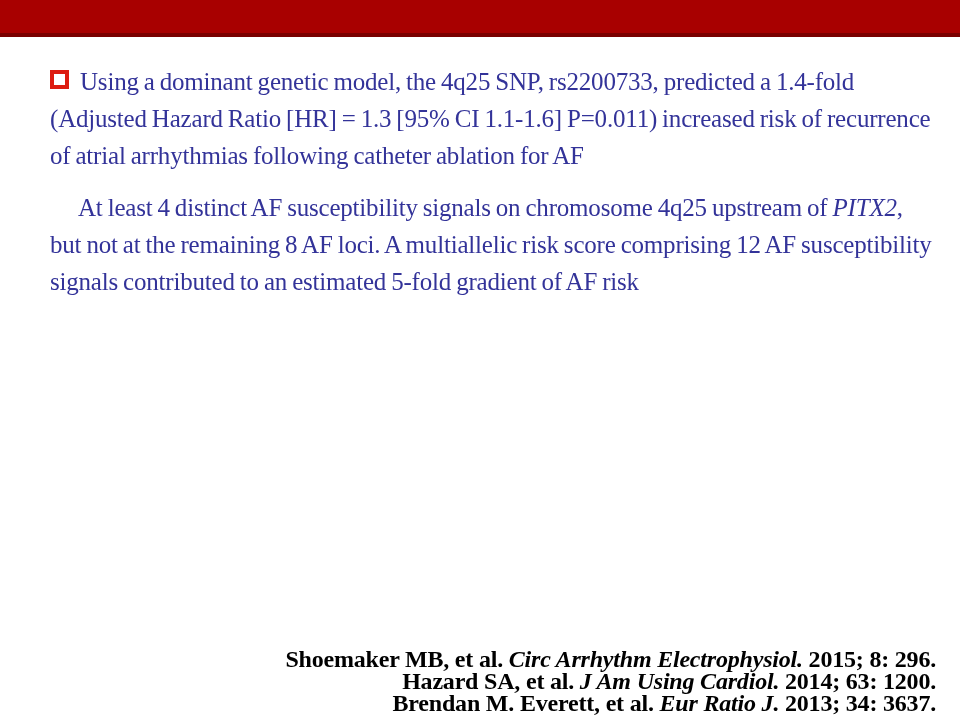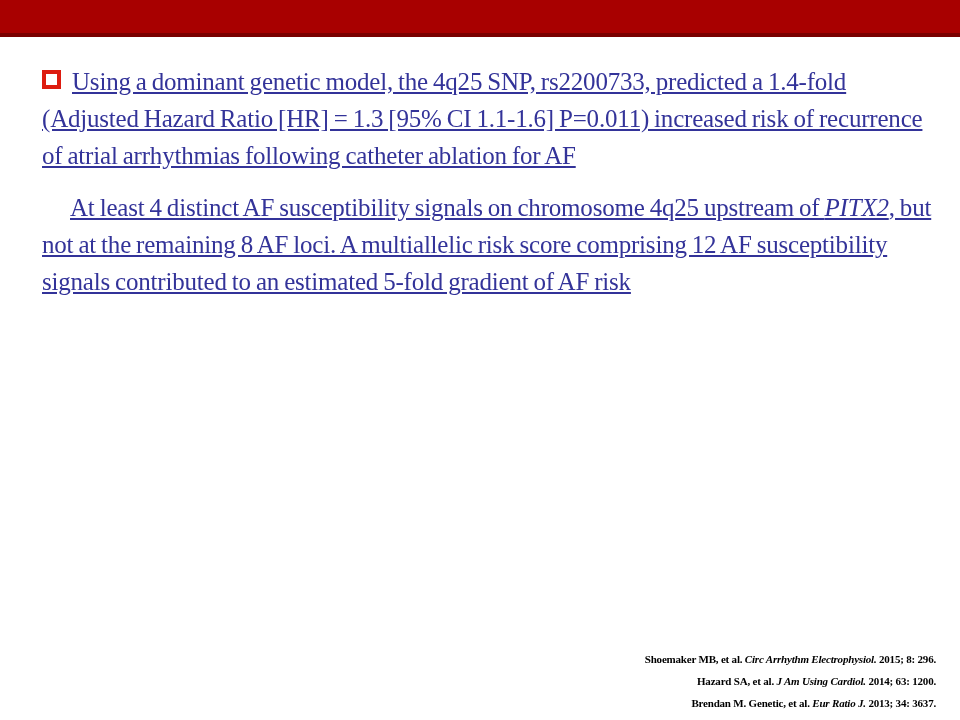--- a/index.html
+++ b/index.html
@@ -16,51 +16,51 @@
     border-bottom:4px solid var(--bar-edge);
   }
   .content{
     padding:26px 26px 0 38px;
     color:var(--ink);
     font-size:25px;
     line-height:37px;
     letter-spacing:-0.2px;
     word-spacing:-1px;
   }
-  .para{margin:0 0 15px 4px;text-decoration:underline;}
+  .para{margin:0 0 15px 12px;}
   .para.indented{text-indent:28px;}
   .bullet{
     display:inline-block;
     width:11px;height:11px;
     border:4px solid var(--bullet);
     background:#ffffff;
     margin-right:11px;
     transform:translateY(-1px);
   }
   .it{font-style:italic;}
   .citations{
     position:absolute;
     right:24px;bottom:6px;
     text-align:right;
     color:var(--cite);
     font-weight:bold;
-    font-size:11px;
+    font-size:24px;
     line-height:22px;
     letter-spacing:-0.2px;
   }
 </style>
 </head>
 <body>
 
 <div class="top-bar"></div>
 
 <div class="content">
   <div>
       <div class="para bulleted"><span class="bullet"></span><span>Using a dominant genetic model, the 4q25 SNP, rs2200733, predicted a 1.4-fold (Adjusted Hazard Ratio [HR] = 1.3 [95% CI 1.1-1.6] P=0.011) increased risk of recurrence of atrial arrhythmias following catheter ablation for AF</span></div>
       <div class="para indented"><span>At least 4 distinct AF susceptibility signals on chromosome 4q25 upstream of </span><span class="it">PITX2</span><span>, but not at the remaining 8 AF loci. A multiallelic risk score comprising 12 AF susceptibility signals contributed to an estimated 5-fold gradient of AF risk</span></div>
     </div>
 </div>
 
 <div class="citations">
     <div class="cite"><span>Shoemaker MB, et al. </span><span class="it">Circ Arrhythm Electrophysiol.</span><span> 2015; 8: 296.</span></div>
     <div class="cite"><span>Hazard SA, et al. </span><span class="it">J Am Using Cardiol.</span><span> 2014; 63: 1200.</span></div>
-    <div class="cite"><span>Brendan M. Genetic, et al. </span><span class="it">Eur Ratio J.</span><span> 2013;  34: 3637.</span></div>
+    <div class="cite"><span>Brendan M. Everett, et al. </span><span class="it">Eur Ratio J.</span><span> 2013;  34: 3637.</span></div>
   </div>
 
 </body></html>

